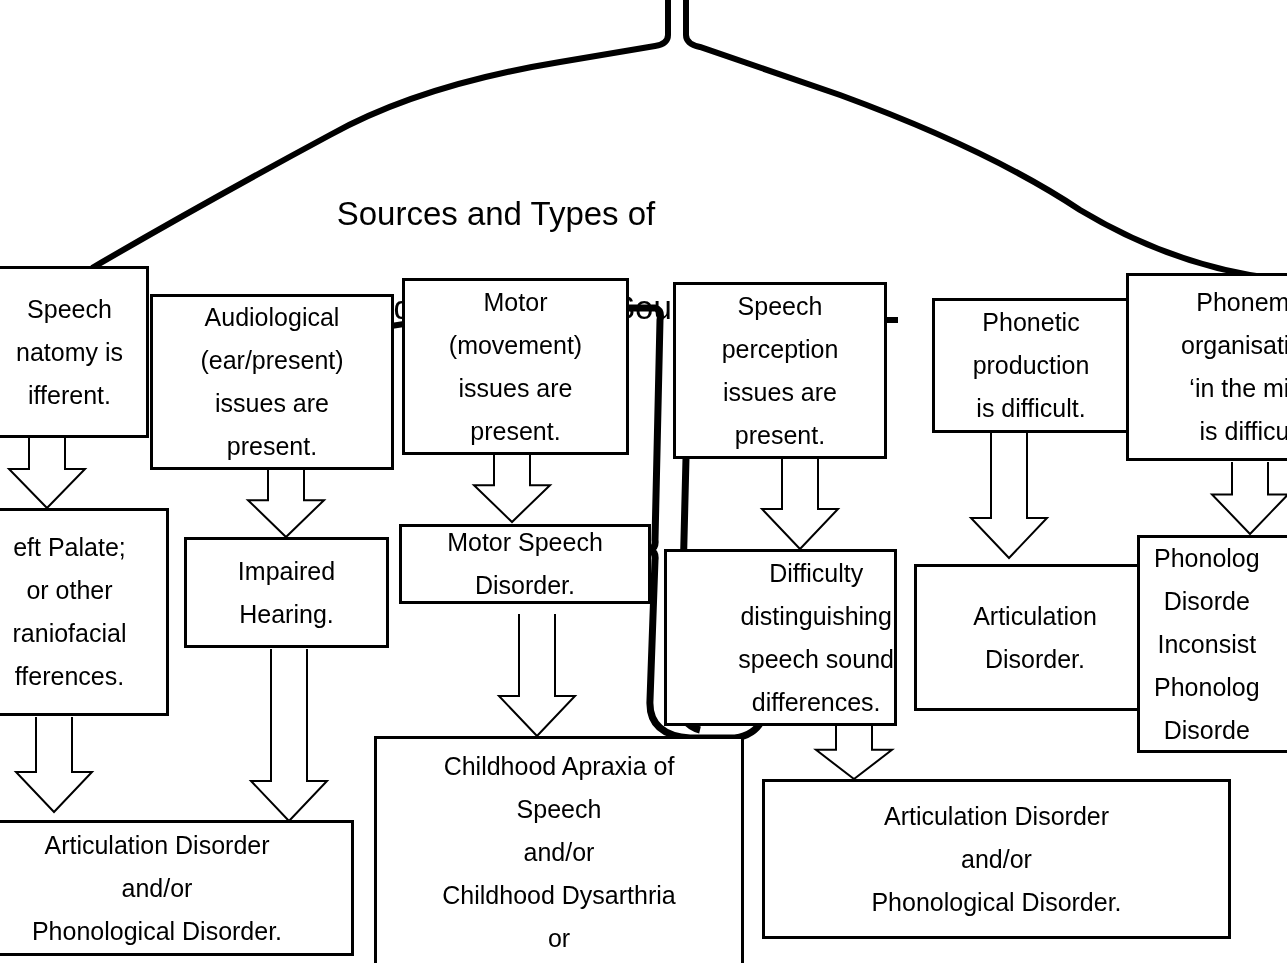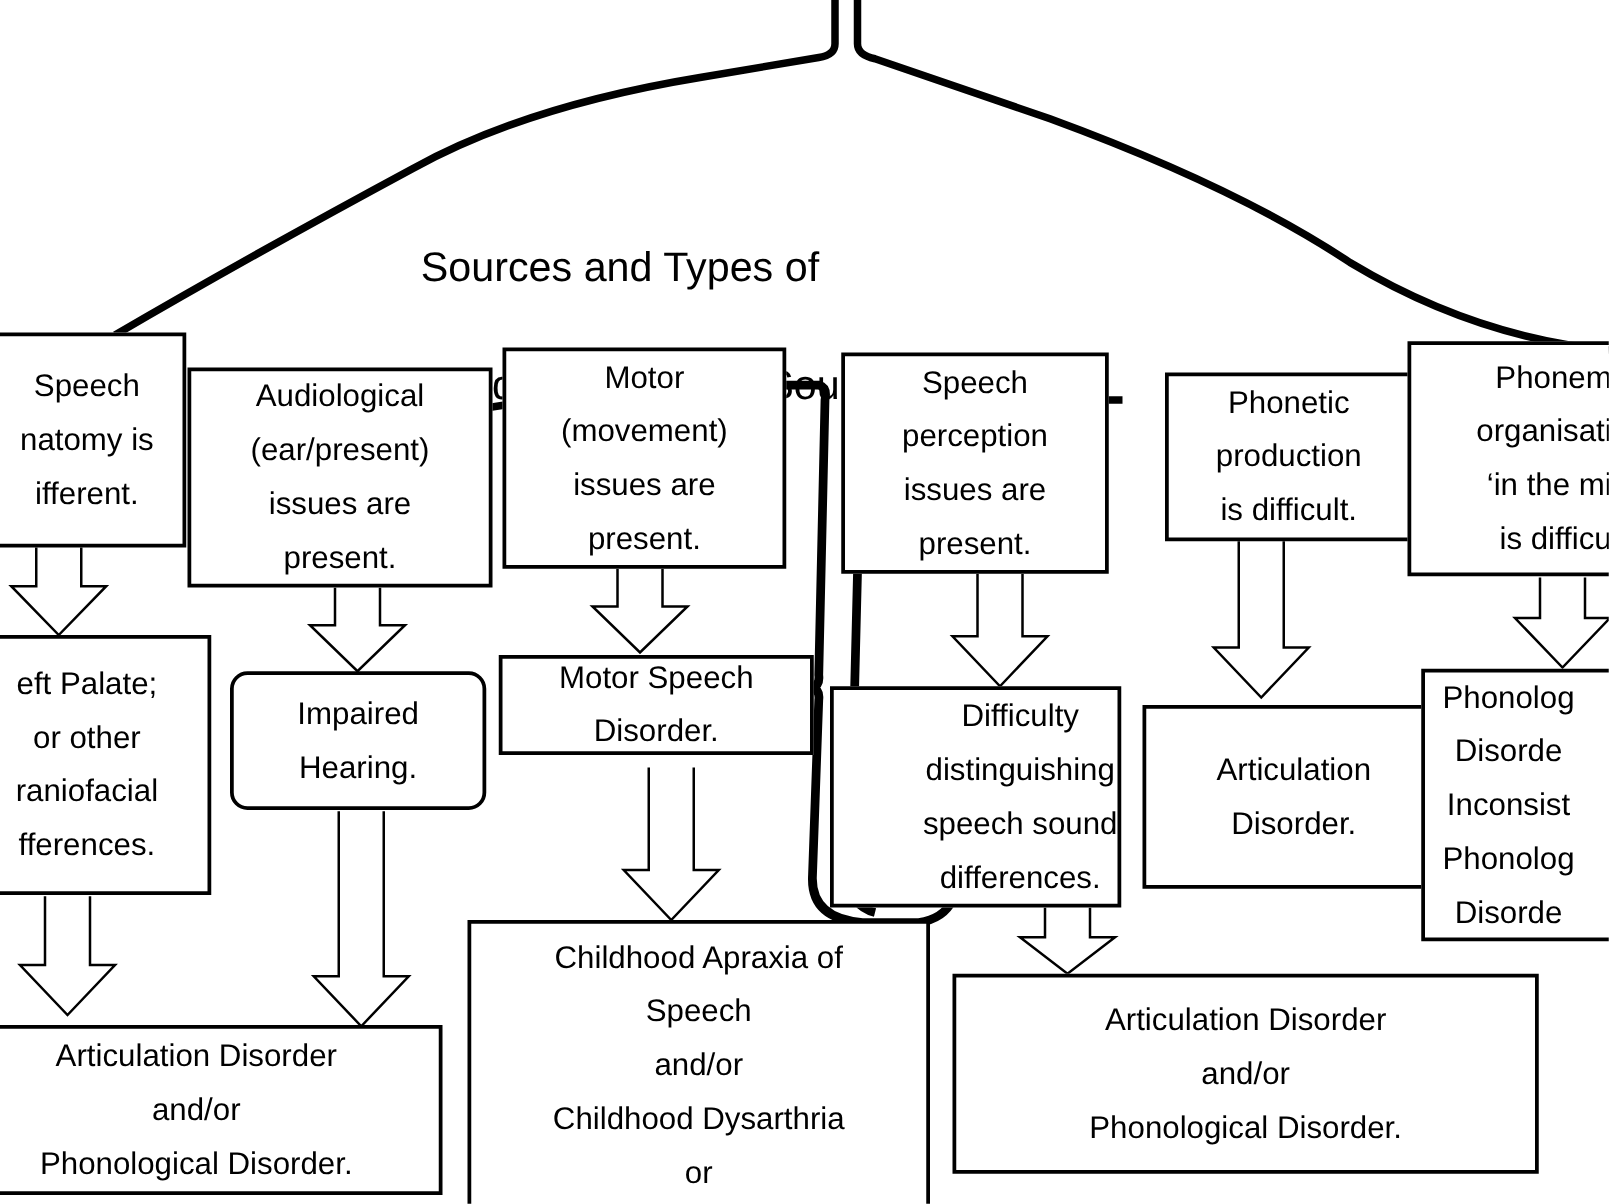--- a/index.html
+++ b/index.html
@@ -82,21 +82,21 @@
 ‘in the mi
 is difficu</span>
     </div>
 
   <div class="box" style="left:-30px;top:508px;width:199px;height:208px;">
     <span class="txt">eft Palate;
 or other
 raniofacial
 fferences.</span>
     </div>
-  <div class="box" style="left:184px;top:537px;width:205px;height:111px;border-radius:14px;">
+  <div class="box" style="left:184px;top:537px;width:205px;height:111px;">
     <span class="txt">Impaired
 Hearing.</span>
     </div>
   <div class="box" style="left:399px;top:524px;width:252px;height:80px;">
     <span class="txt">Motor Speech
 Disorder.</span>
     </div>
   <div class="box" style="left:664px;top:549px;width:233px;height:177px;justify-content:flex-end;">
     <span class="txt">Difficulty
 distinguishing

